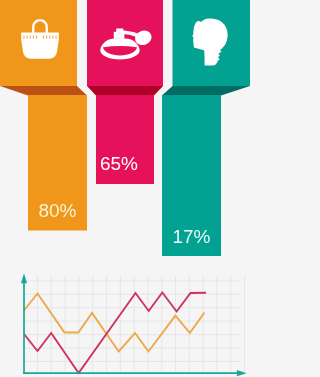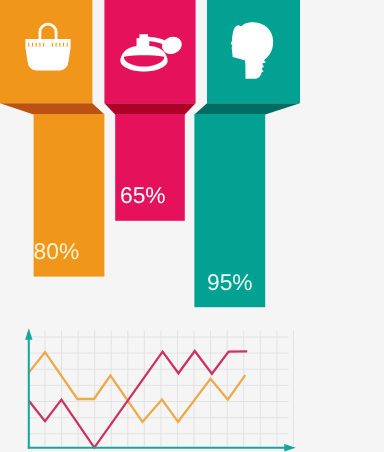--- a/index.html
+++ b/index.html
@@ -2,21 +2,21 @@
 <html><head>
 <meta charset="utf-8">
 <title>Infographic</title>
 <style>
   html,body{margin:0;padding:0;}
   body{width:250px;height:377px;background:#f5f5f5;font-family:"Liberation Sans",sans-serif;overflow:hidden;position:relative;}
   .stage{position:absolute;left:0;top:0;width:250px;height:377px;}
   svg.layer{position:absolute;left:0;top:0;width:250px;height:377px;display:block;}
   .col{position:absolute;left:0;top:0;width:250px;height:377px;}
   .pct{position:absolute;font-size:19px;font-weight:400;letter-spacing:0px;white-space:nowrap;line-height:1;}
-  .pct-1{left:28px;width:59px;top:201px;color:#fdf3d2;}
+  .pct-1{left:28px;width:59px;text-align:center;top:201px;color:#fdf3d2;}
   .pct-2{left:96px;width:46px;text-align:center;top:154px;color:#ffffff;}
   .pct-3{left:162px;width:59px;text-align:center;top:227px;color:#eafaf6;}
 </style>
 </head>
 <body>
 
 <div class="stage">
 
   <div class="col">
     <svg class="layer" viewBox="0 0 250 377">
@@ -35,21 +35,21 @@
     </svg>
     <div class="pct pct-2">65%</div>
   </div>
 
   <div class="col">
     <svg class="layer" viewBox="0 0 250 377">
       <polygon points="172.5,0 250,0 250,86 172.5,86" fill="#03a192"></polygon>
       <polygon points="172.5,86 250,86 221,95.5 162,95.5" fill="#016c64"></polygon>
       <rect x="162" y="95" width="59" height="161" fill="#03a192"></rect>
     </svg>
-    <div class="pct pct-3">95%</div>
+    <div class="pct pct-3">17%</div>
   </div>
 
   <svg class="layer" viewBox="0 0 250 377">
     <g fill="#ffffff">
       <path d="M32.1,33.5 L32.1,26.9 A7.9,7.9 0 0 1 47.9,26.9 L47.9,33.5 L45.6,33.5 L45.6,26.9 A5.6,5.6 0 0 0 34.4,26.9 L34.4,33.5 Z"></path>
       <path d="M21.2,32.4 L58.8,32.4 L58.8,39.0 L21.2,39.0 Z"></path>
       <g fill="#f0971b">
         <rect x="23.5" y="35.6" width="0.9" height="3.4"></rect>
         <rect x="26.6" y="35.6" width="0.9" height="3.4"></rect>
         <rect x="29.7" y="35.6" width="0.9" height="3.4"></rect>

